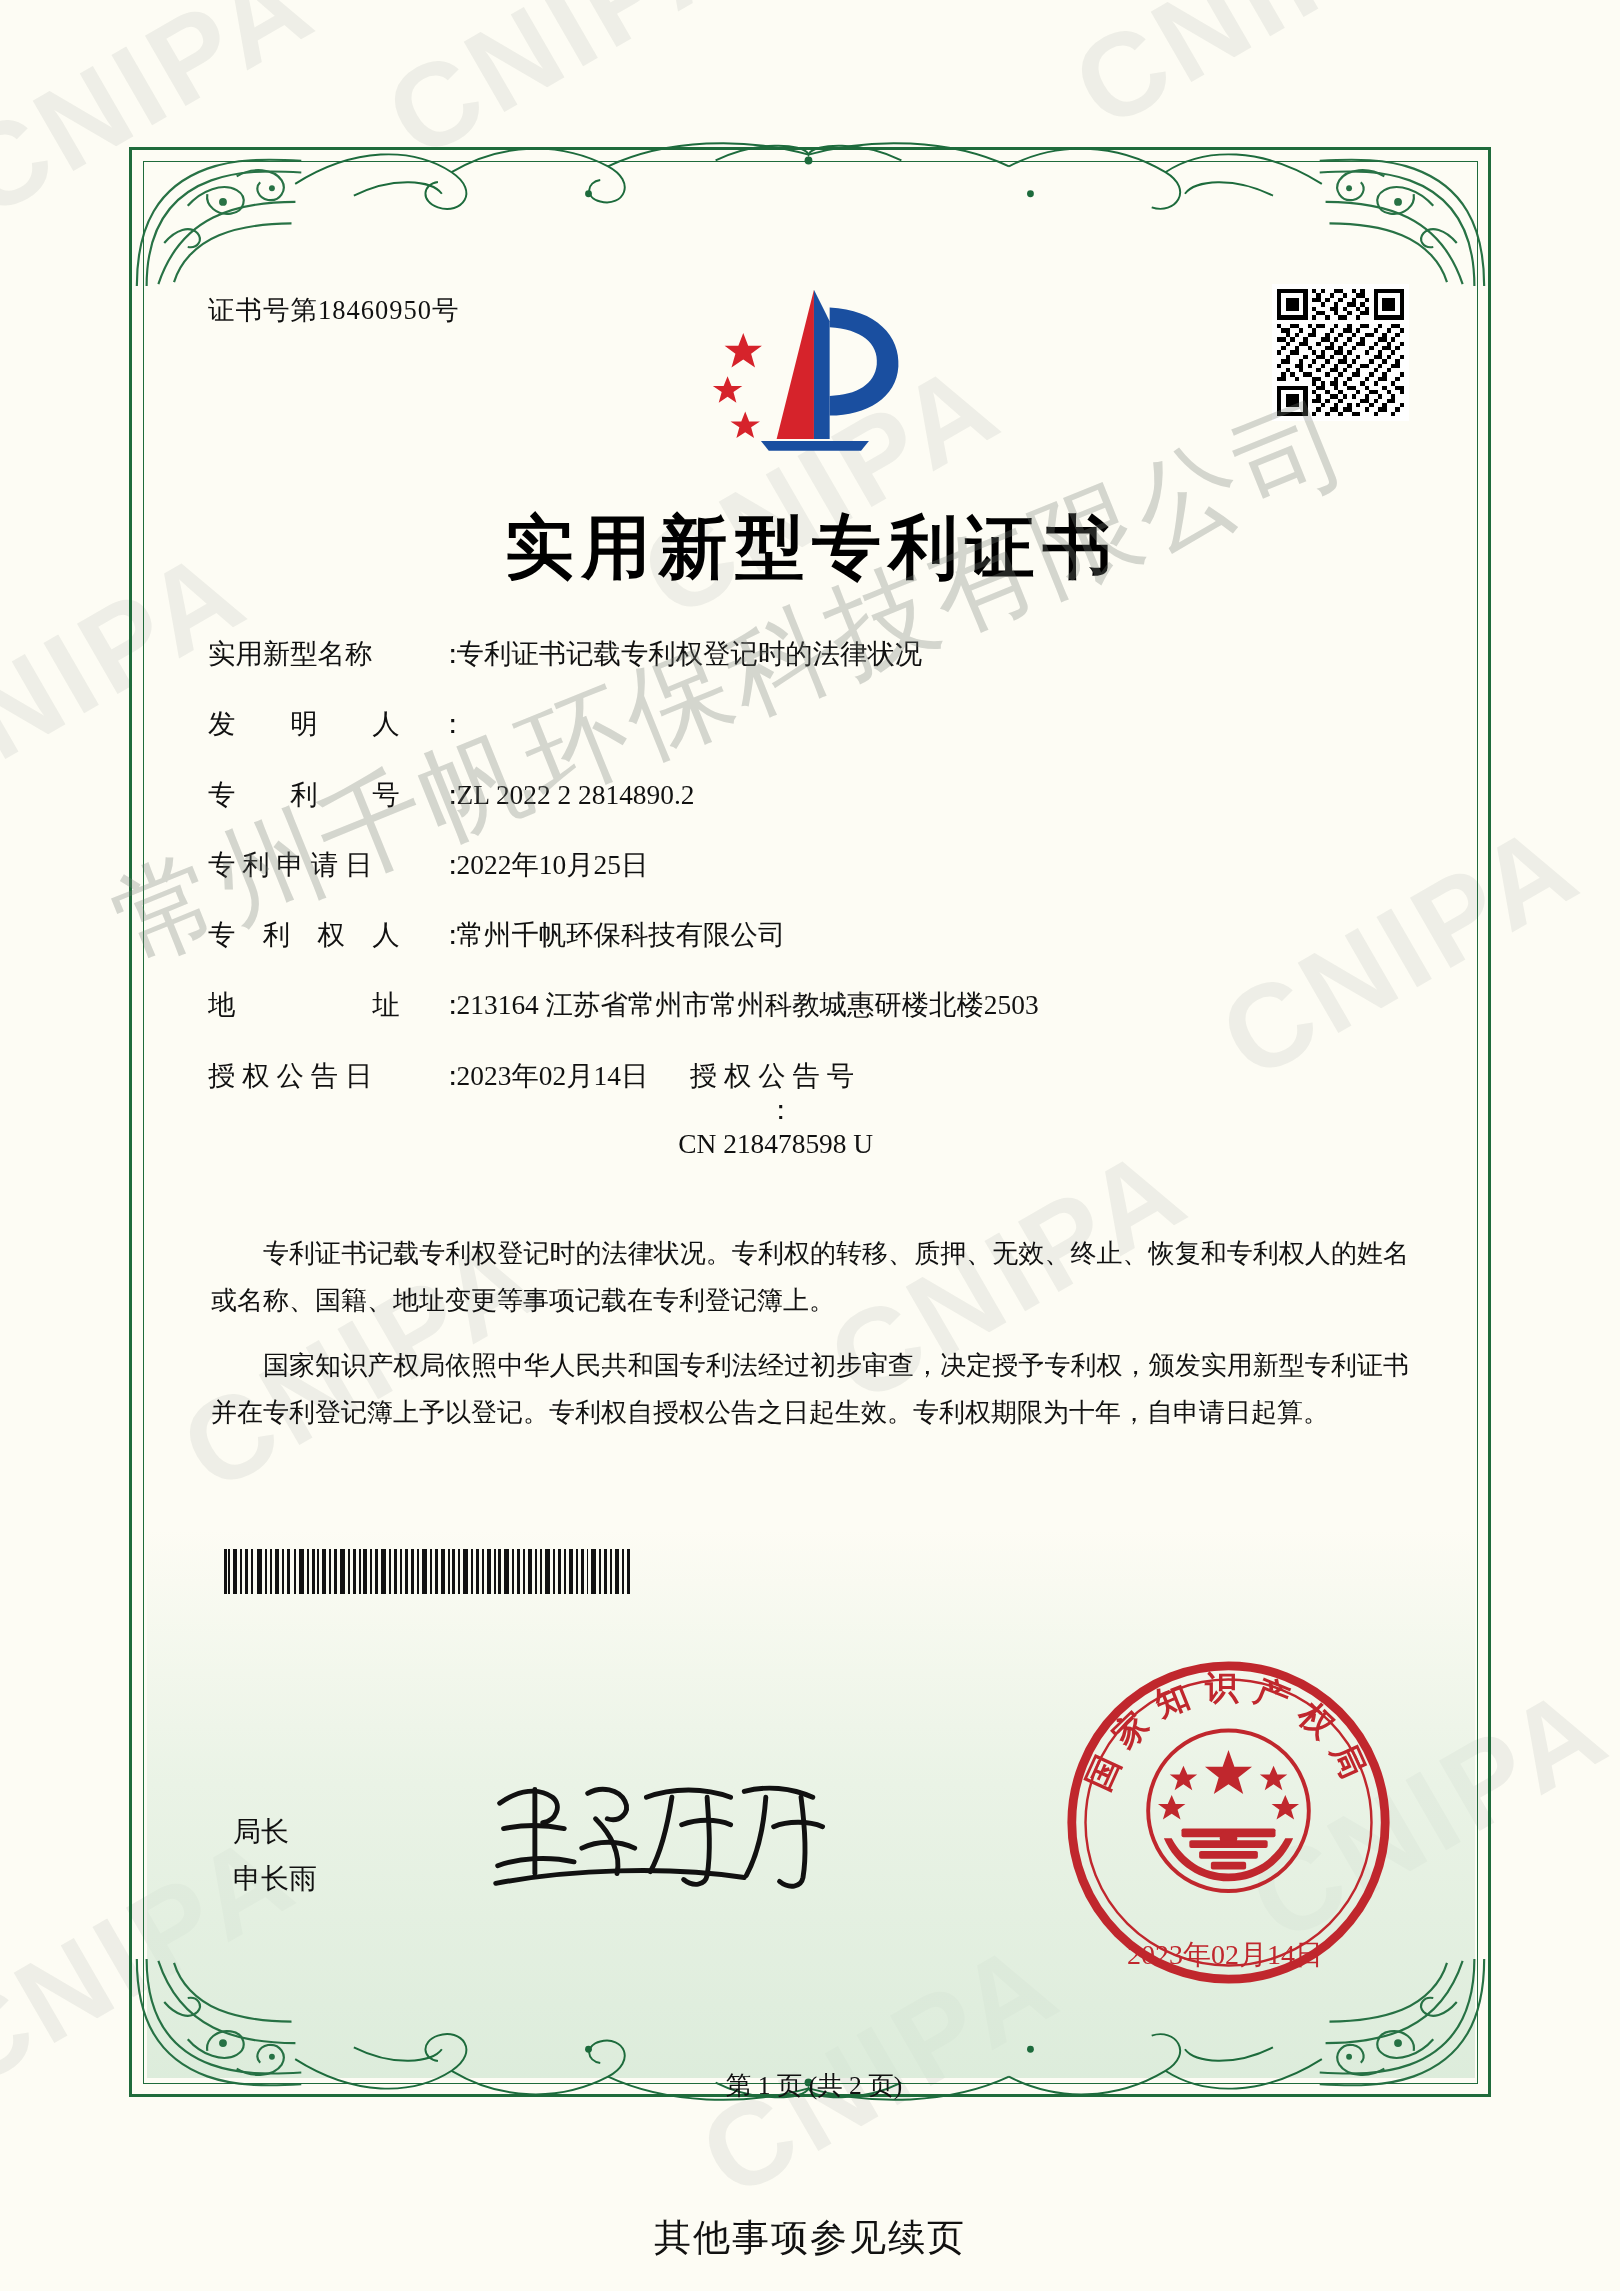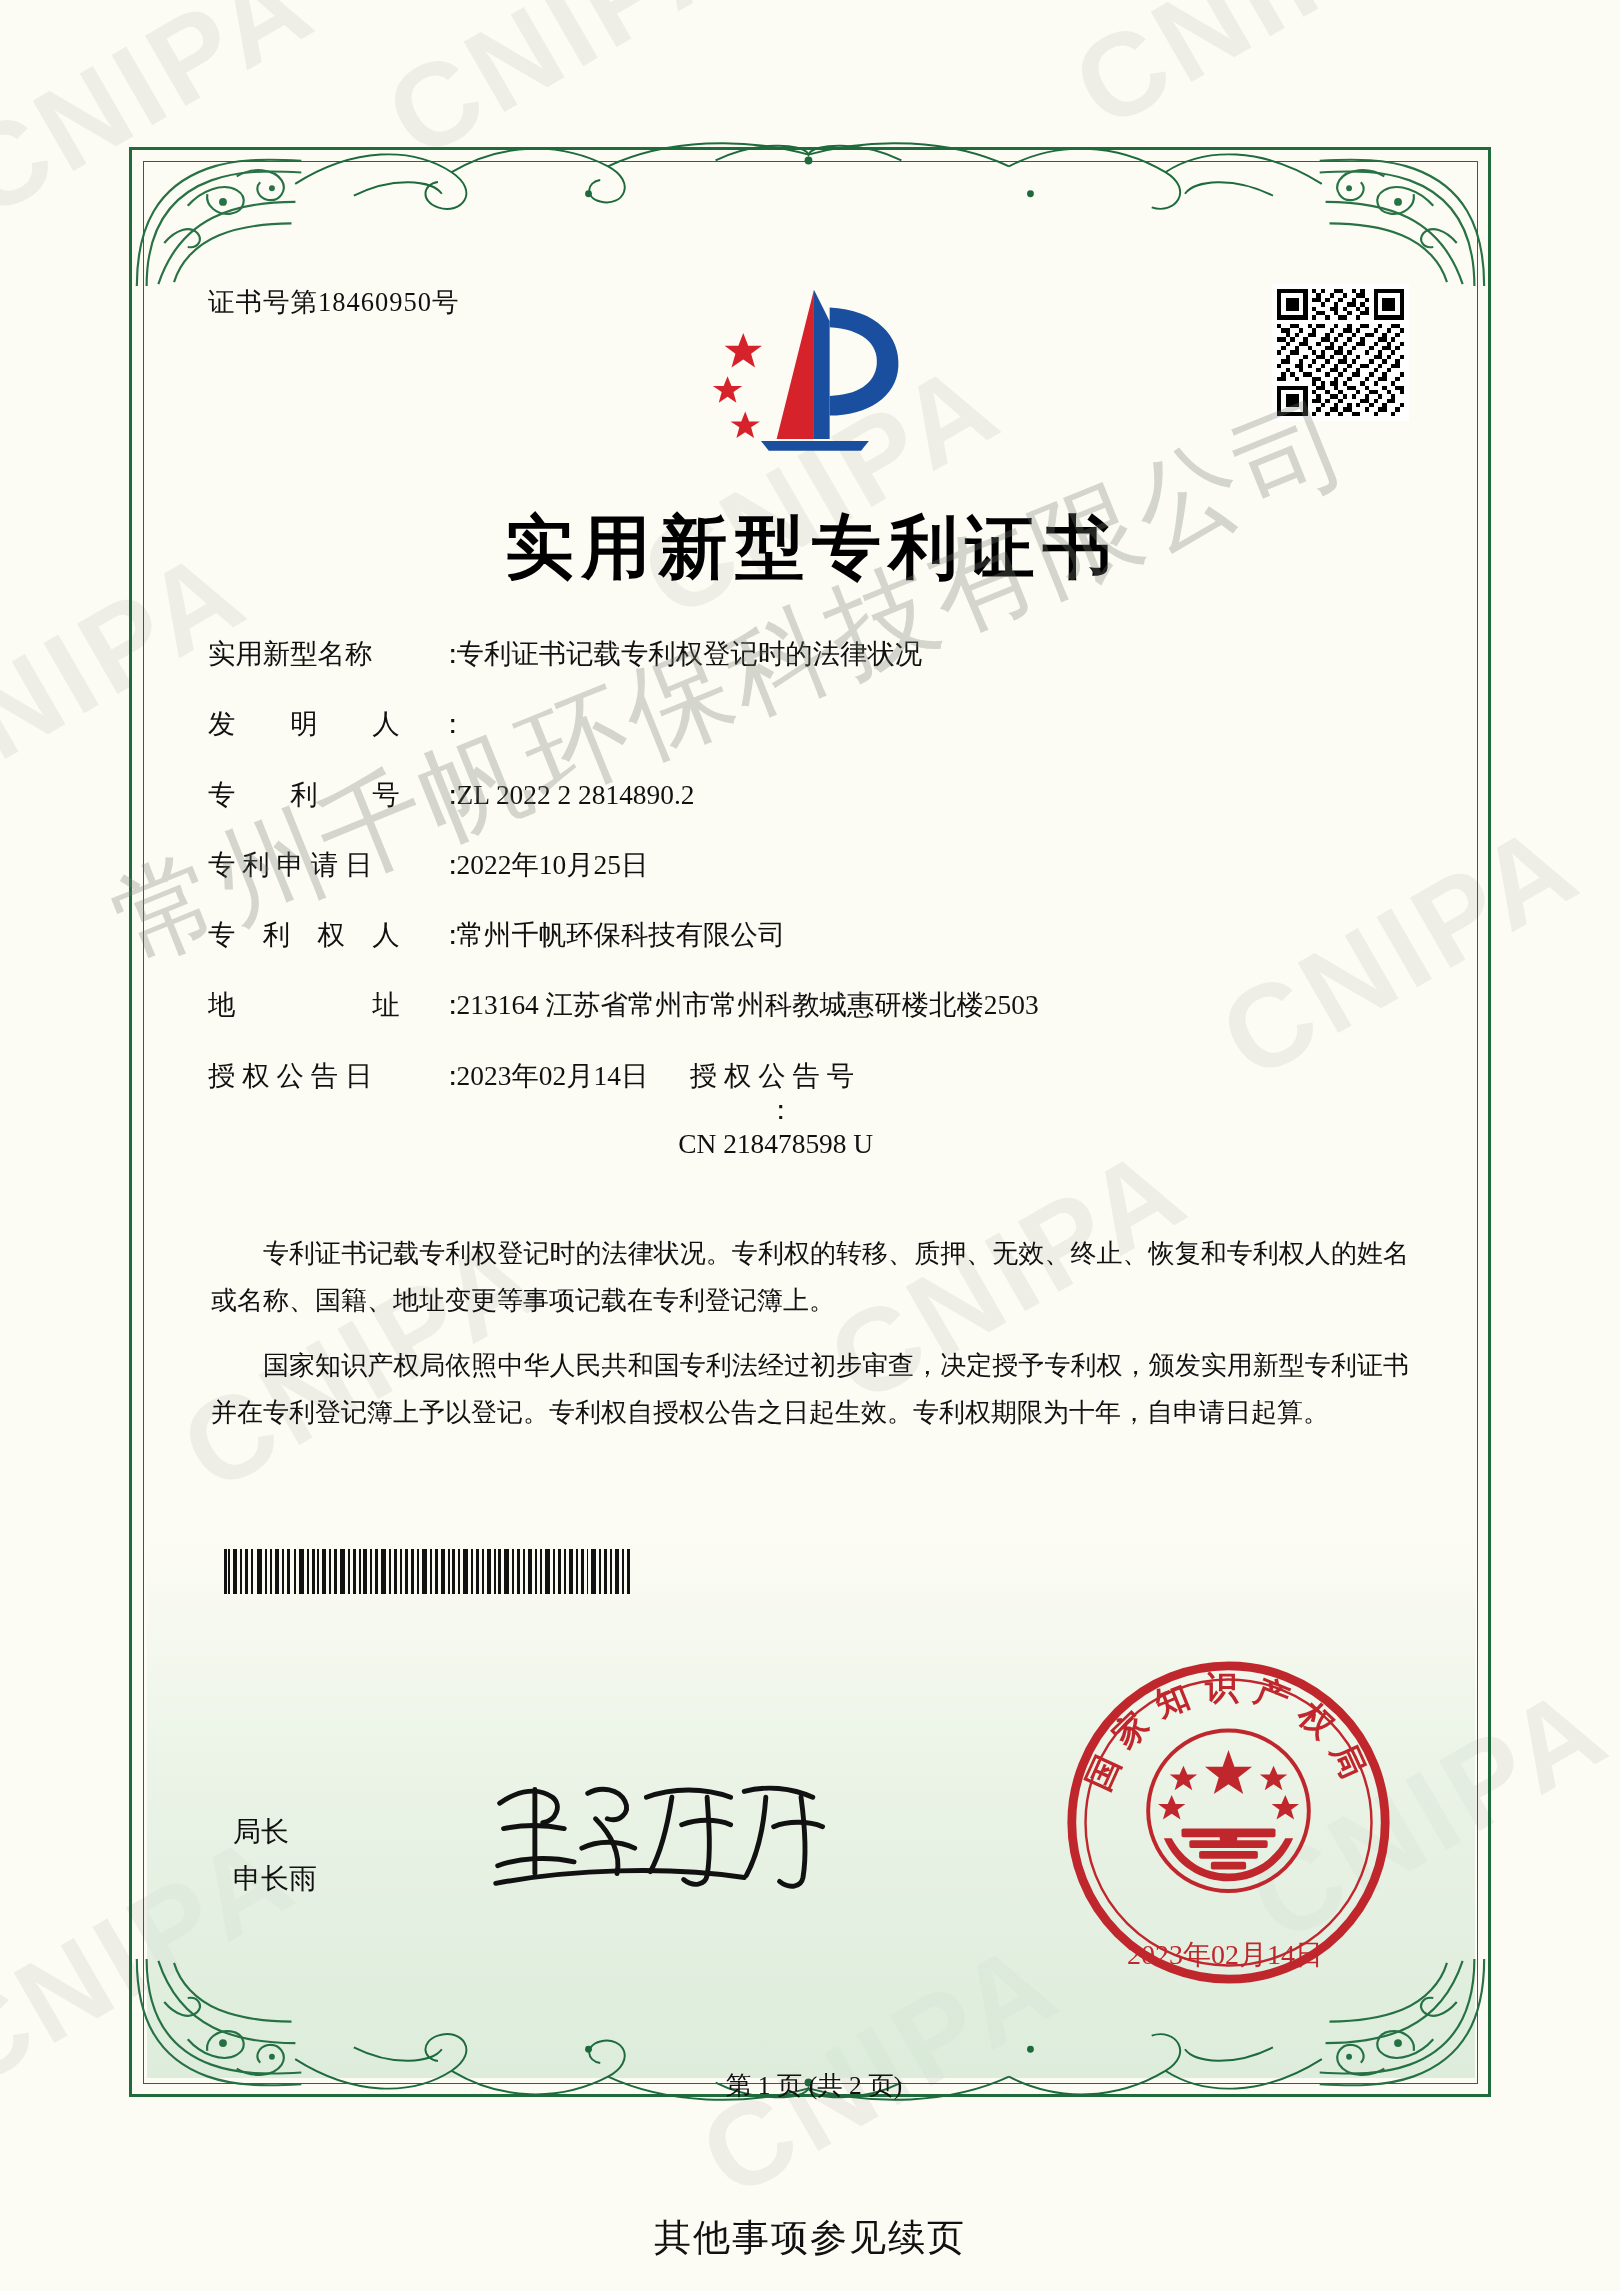--- a/index.html
+++ b/index.html
@@ -110,21 +110,21 @@
     width: 1328px;
     height: 549px;
     background: linear-gradient(to bottom, rgba(225,238,224,0) 0%, rgba(219,236,219,.55) 45%, rgba(210,231,211,.75) 100%);
     pointer-events: none;
   }
 
   
   .cert-no {
     position: absolute;
     left: 208px;
-    top: 284px;
+    top: 292px;
     font-size: 26.5px;
     color: #111;
     letter-spacing: 1px;
   }
   .emblem {
     position: absolute;
     left: 704px;
     top: 282px;
     width: 216px;
     height: 186px;

